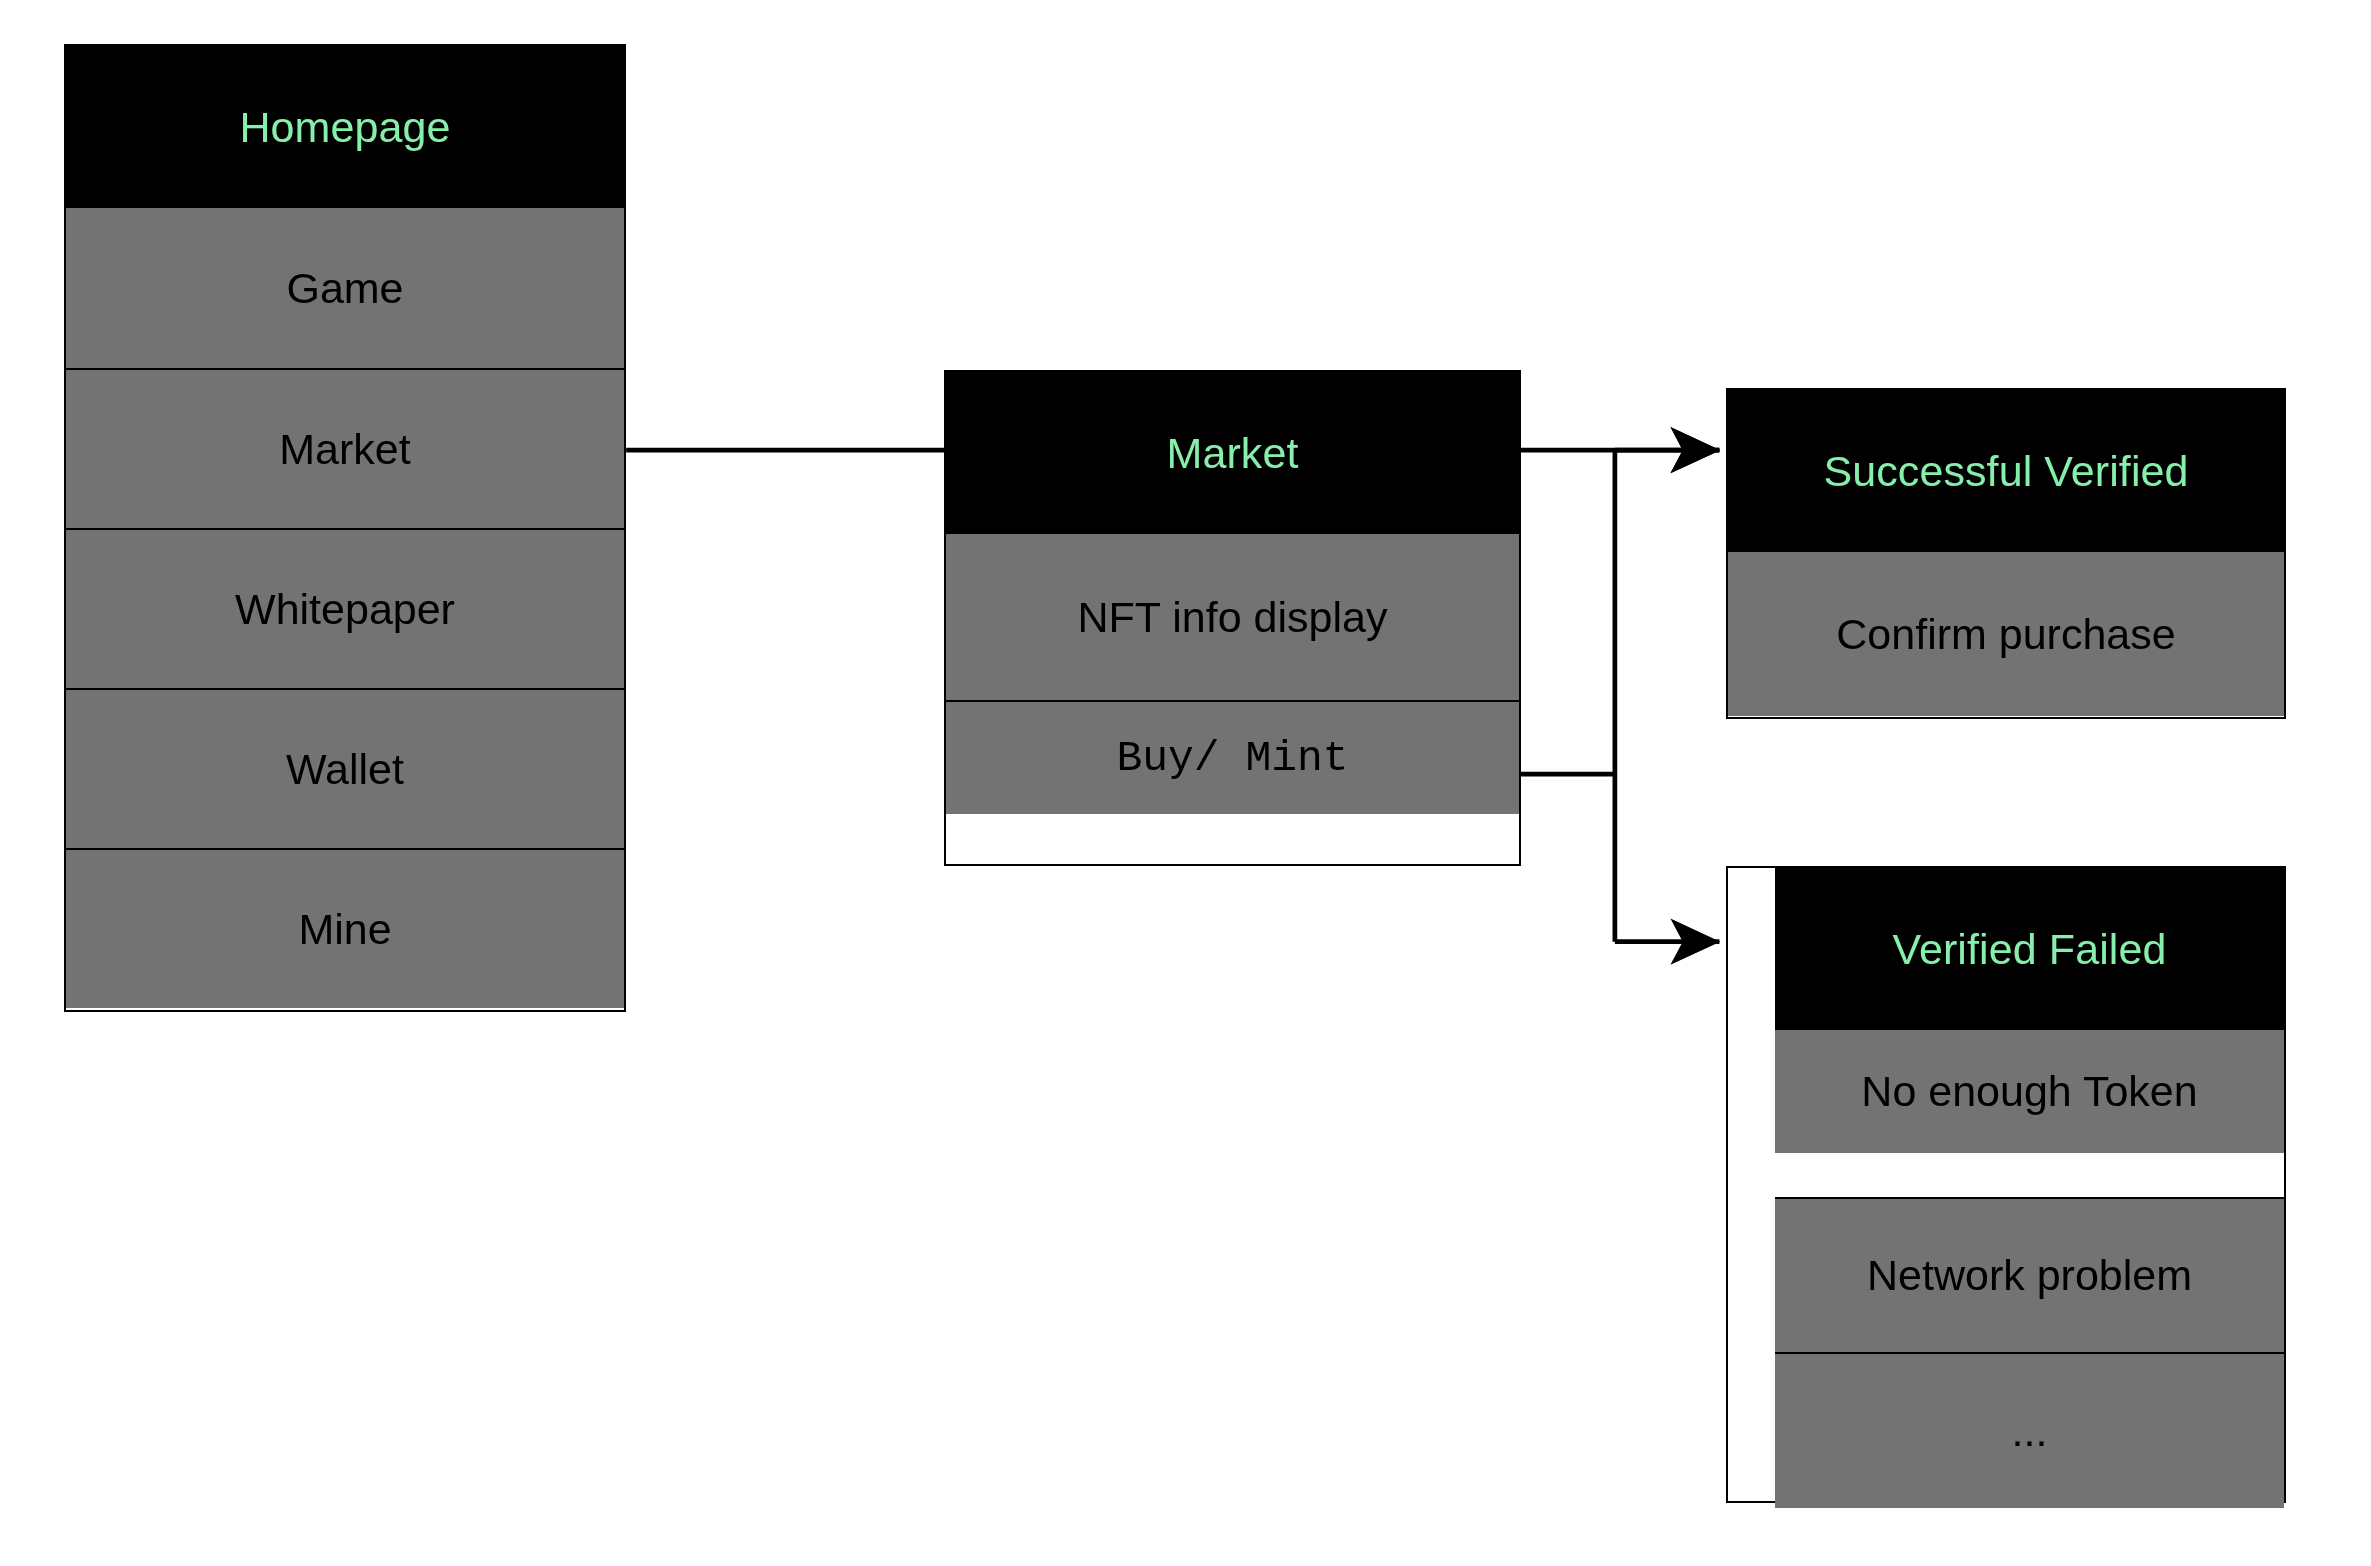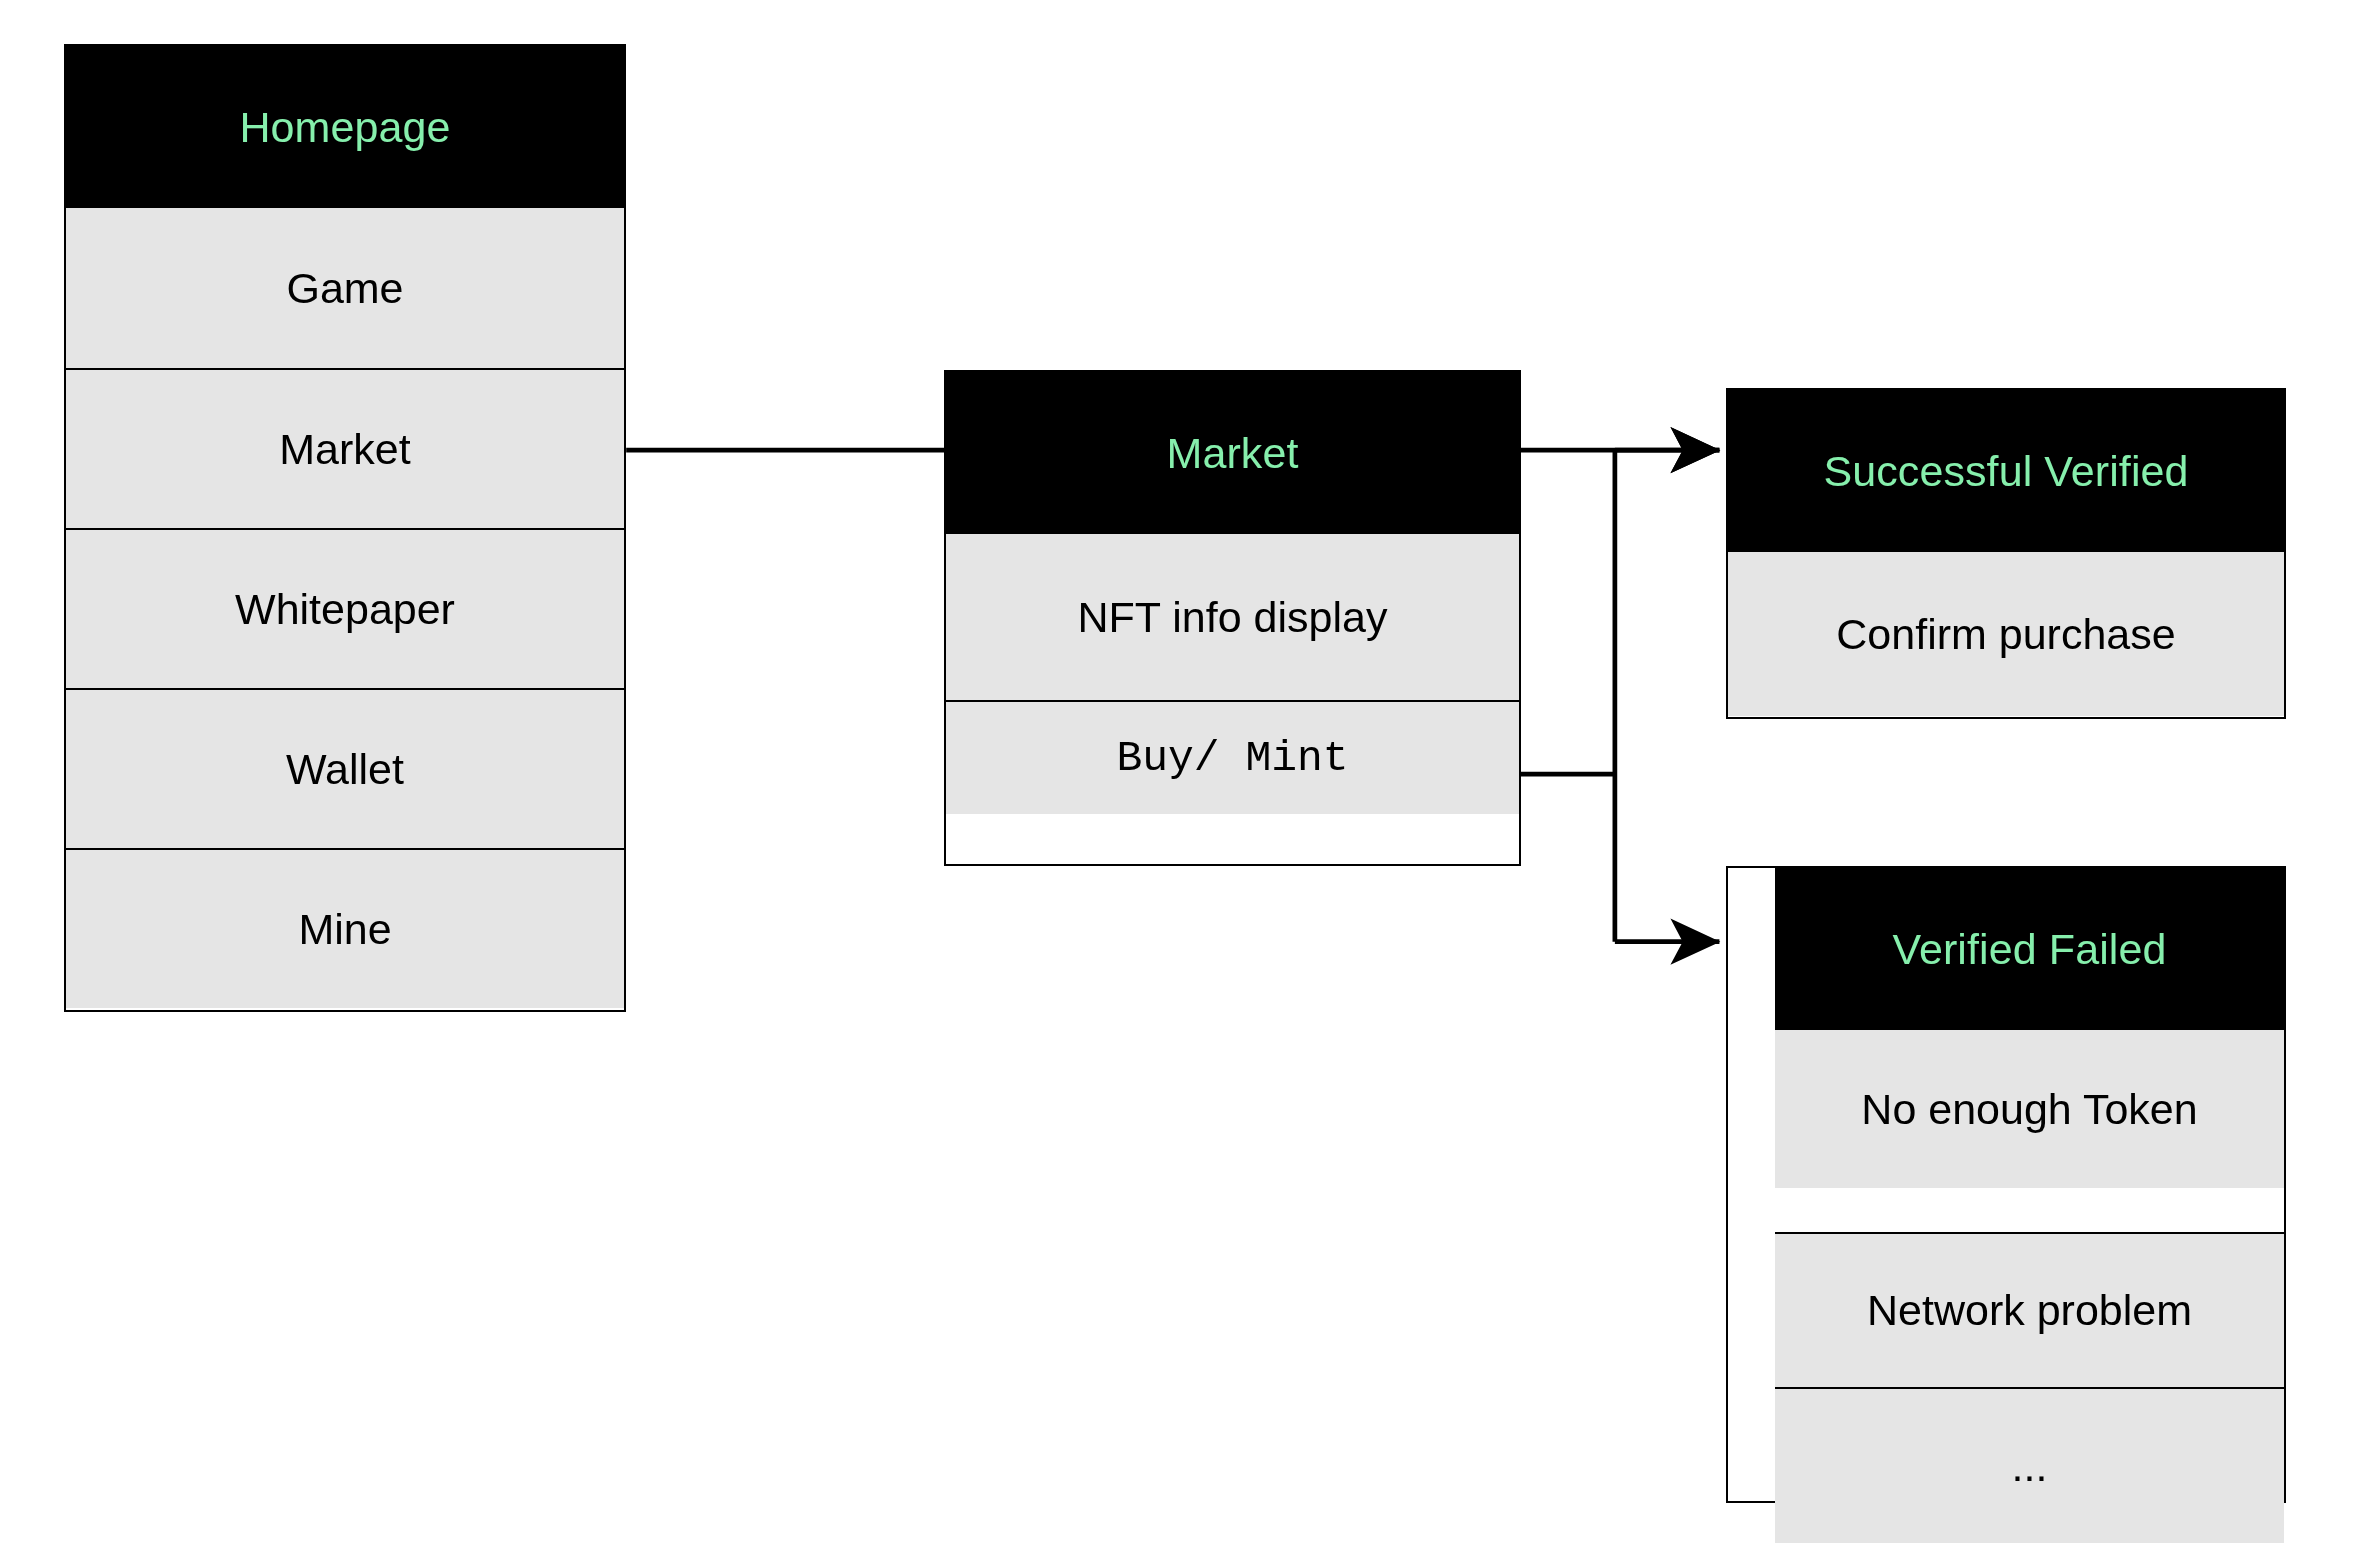--- a/index.html
+++ b/index.html
@@ -33,21 +33,21 @@
     color: #86efac;
     display: flex;
     align-items: center;
     justify-content: center;
     font-size: 43px;
     line-height: 1;
     letter-spacing: 0.1px;
   }
   .box-row {
     box-sizing: border-box;
-    background: #e5e5e5;
+    background: #737373;
     color: #000000;
     display: flex;
     align-items: center;
     justify-content: center;
     font-size: 43px;
     line-height: 1;
     border-top: 2.8px solid #000000;
   }
   .box-row.first-row {
     border-top: none;
@@ -109,19 +109,19 @@
     <div class="box-row" style="height:114px;font-family:Liberation Mono, monospace;">Buy/ Mint</div>
   </div>
 
   <div class="flowbox" id="node-successful-verified" style="left:1726px; top:388px; width:560px; height:331px;">
     <div class="box-header" style="height:162px;">Successful Verified</div>
     <div class="box-row first-row" style="height:164px;">Confirm purchase</div>
   </div>
 
   <div class="flowbox" id="node-verified-failed" style="left:1726px; top:866px; width:560px; height:637px;padding-left:47px;">
     <div class="box-header" style="height:162px;">Verified Failed</div>
-    <div class="box-row first-row" style="height:158px;">No enough Token</div>
+    <div class="box-row first-row" style="height:123px;">No enough Token</div>
     <div class="box-row" style="height:155px;margin-top:44px;">Network problem</div>
     <div class="box-row" style="height:156px;">...</div>
   </div>
 
 </div>
 
 
 </body></html>

